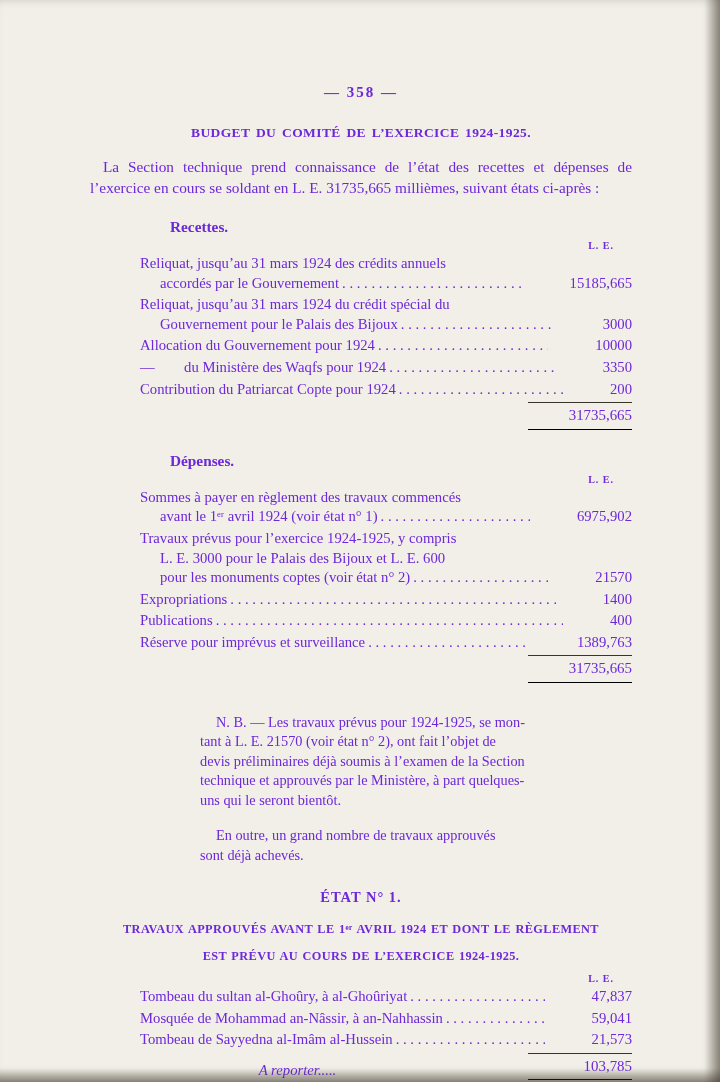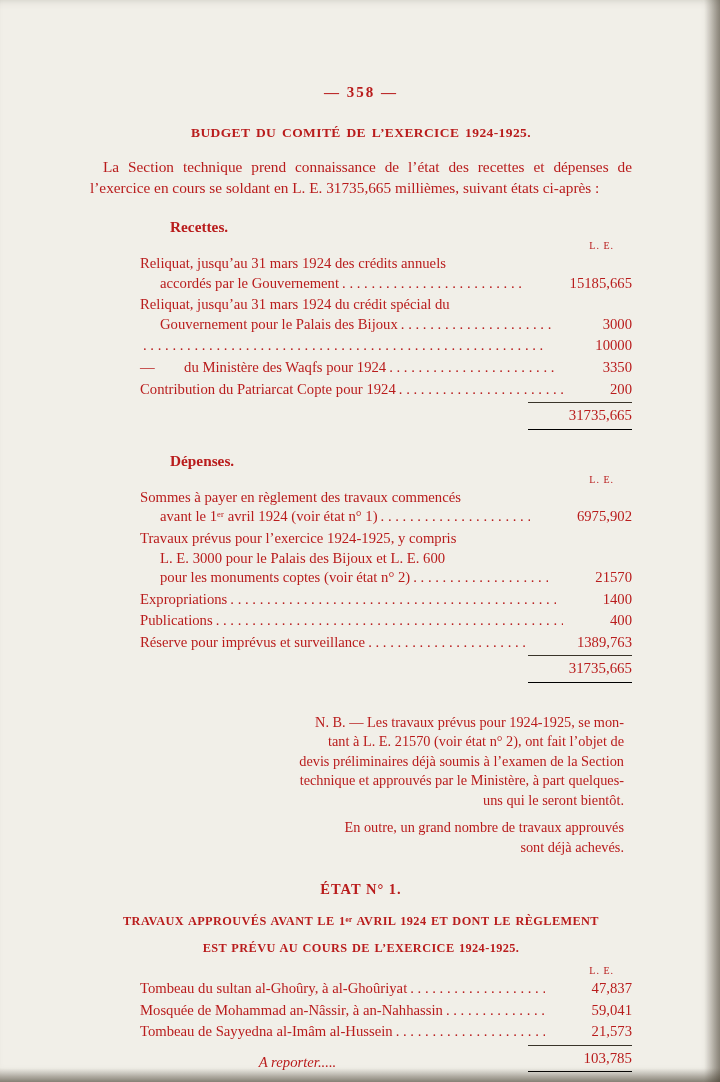--- a/index.html
+++ b/index.html
@@ -2,21 +2,21 @@
 <html><head>
 <meta charset="utf-8">
 <style>
   html, body { margin: 0; padding: 0; background: #d8d5cd; }
   .page {
     position: relative;
     width: 720px;
     height: 1082px;
     margin: 0 auto;
     background: #f1efe8;
-    color: #b91c1c;
+    color: #6d28d9;
     font-family: "Liberation Serif", "DejaVu Serif", serif;
     box-sizing: border-box;
     padding: 84px 88px 0 90px;
     overflow: hidden;
     box-shadow: inset -16px 0 14px -12px rgba(70,62,48,.45),
                 inset 0 -14px 12px -10px rgba(70,62,48,.40),
                 inset 0 10px 10px -10px rgba(70,62,48,.18);
   }
   .scan-edge-right {
     position: absolute; top: 0; right: 0; width: 16px; height: 100%;
@@ -38,21 +38,21 @@
     letter-spacing: .4px; word-spacing: 2px; margin-bottom: 15px;
   }
   .intro {
     font-size: 15.3px; line-height: 1.38; text-align: justify;
     text-indent: 13px; margin: 0 0 20px;
   }
 
   .section { margin-bottom: 22px; }
   .section-heading { font-weight: bold; font-size: 15.3px; margin: 6px 0 0 80px; }
   .currency-label {
-    text-align: right; font-weight: normal; font-size: 10px;
+    text-align: right; font-weight: bold; font-size: 10px;
     letter-spacing: 1px; padding-right: 18px; margin: 4px 0 3px;
   }
 
   .ledger { margin-left: 50px; font-size: 14.7px; line-height: 1.33; }
   .ledger-row { display: flex; align-items: flex-end; margin-bottom: 2px; gap: 42px; }
   .row-body { flex: 1 1 auto; min-width: 0; }
   .label-line, .line-text { white-space: pre; }
   .label-line.cont, .last-line.cont { padding-left: 20px; }
   .last-line { display: flex; align-items: baseline; }
   .leader {
@@ -62,21 +62,21 @@
   .row-value { flex: 0 0 auto; margin-left: 5px; white-space: nowrap; }
 
   .total-row { display: flex; justify-content: flex-end; margin-top: 3px; }
   .total-box {
     display: inline-block; min-width: 104px; text-align: right;
     border-top: 1px solid #3a342a; border-bottom: 1px solid #000000;
     padding: 3px 0 3px; font-size: 14.9px;
   }
 
   .nota { margin: 30px 0 24px 94px; font-size: 14.3px; line-height: 1.36; }
-  .nota p { margin: 8px; white-space: pre; text-indent: 16px; text-align: right; }
+  .nota p { margin: 16px; white-space: pre; text-indent: 16px; }
 
   .etat-heading {
     text-align: center; font-weight: bold; font-size: 14.5px;
     letter-spacing: 1px; margin: 14px 0 10px;
   }
   .etat-subheading {
     text-align: center; font-weight: bold; font-size: 12.3px;
     line-height: 2.15; letter-spacing: .4px; word-spacing: 1px;
     white-space: pre-line; margin: 0 0 2px;
   }
@@ -117,20 +117,21 @@
             <div class="last-line cont">
               <span class="line-text">Gouvernement pour le Palais des Bijoux</span>
               <span class="leader">. . . . . . . . . . . . . . . . . . . . . . . . . . . . . . . . . . . . . . . . . . . . . . . . . . . . . . . . . . . . . . . . . . . . . . . . . . . .</span>
             </div>
           </div>
           <div class="row-value">3000</div>
         </div>
         <div class="ledger-row">
           <div class="row-body">
             <div class="last-line">
+              <span class="line-text">Allocation du Gouvernement pour 1924</span>
               <span class="leader">. . . . . . . . . . . . . . . . . . . . . . . . . . . . . . . . . . . . . . . . . . . . . . . . . . . . . . . . . . . . . . . . . . . . . . . . . . . .</span>
             </div>
           </div>
           <div class="row-value">10000</div>
         </div>
         <div class="ledger-row">
           <div class="row-body">
             <div class="last-line">
               <span class="line-text">—        du Ministère des Waqfs pour 1924</span>
               <span class="leader">. . . . . . . . . . . . . . . . . . . . . . . . . . . . . . . . . . . . . . . . . . . . . . . . . . . . . . . . . . . . . . . . . . . . . . . . . . . .</span>

